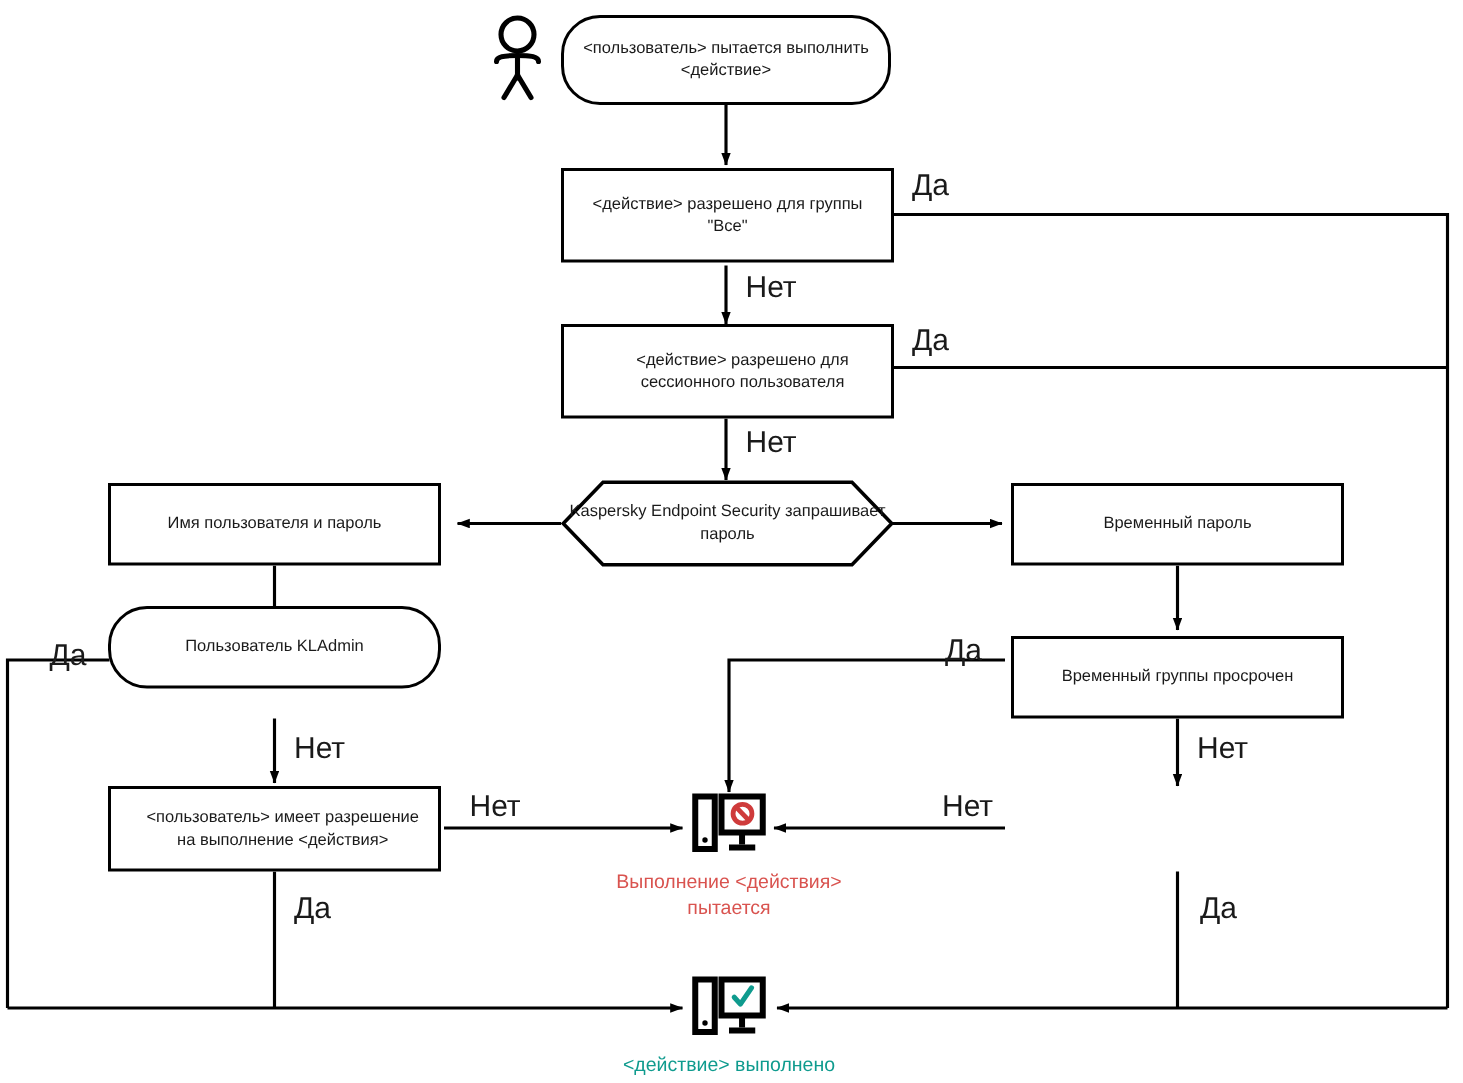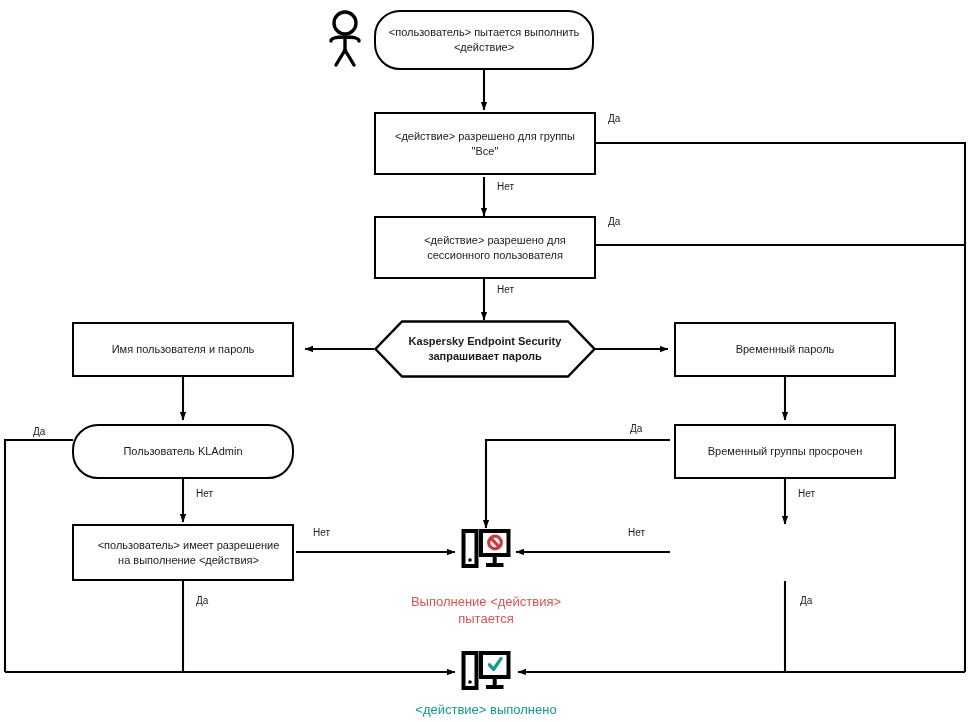--- a/index.html
+++ b/index.html
@@ -7,31 +7,31 @@
   #stage{position:relative;width:975px;height:722px;overflow:hidden;background:#fff;}
   #wire{position:absolute;left:0;top:0;width:975px;height:722px;}
 
   .node{position:absolute;box-sizing:border-box;display:flex;align-items:center;
         justify-content:center;text-align:center;background:#fff;border:2px solid #000;
         color:#1a1a1a;line-height:1.35;}
   .node span{display:block;padding:0 8px;}
 
   .rounded{border-radius:26px;}
   .hexwrap{position:absolute;background:transparent;border:none;display:flex;
-           align-items:center;justify-content:center;text-align:center;font-weight:bold;}
+           align-items:center;justify-content:center;text-align:center;}
   .hexwrap .hexlabel{position:relative;z-index:2;line-height:1.35;color:#1a1a1a;}
 
   .edge-label{position:absolute;color:#1a1a1a;white-space:nowrap;}
 
   .term{position:absolute;display:flex;flex-direction:column;align-items:center;}
   .term .cap{margin-top:4px;text-align:center;line-height:1.3;white-space:nowrap;}
 
   .fs11{font-size:11px;}
   .fs13{font-size:13px;}
-  .fs14{font-size:10px;}
+  .fs14{font-size:20px;}
 </style>
 </head>
 <body>
 
 <div id="stage">
 
   <svg id="wire" viewBox="0 0 975 722" xmlns="http://www.w3.org/2000/svg">
     <defs>
       <marker id="ah" markerWidth="9" markerHeight="9" refX="8.2" refY="3.2" orient="auto" markerUnits="userSpaceOnUse">
         <path d="M0,0 L8.6,3.2 L0,6.4 z" fill="#000"></path>
@@ -106,21 +106,21 @@
   </div>
 
   <div class="node fs11" style="left:72px;top:322px;width:222px;height:55px;">
     <span>Имя пользователя и пароль</span>
   </div>
 
   <div class="node fs11" style="left:674px;top:322px;width:222px;height:55px;">
     <span>Временный пароль</span>
   </div>
 
-  <div class="node fs11" style="left:72px;top:424px;width:222px;height:55px;border-radius:26px;">
+  <div class="node fs11" style="left:72px;top:404px;width:222px;height:55px;border-radius:26px;">
     <span>Пользователь KLAdmin</span>
   </div>
 
   <div class="node fs11" style="left:674px;top:424px;width:222px;height:55px;">
     <span>Временный группы просрочен</span>
   </div>
 
   <div class="node fs11" style="left:72px;top:524px;width:222px;height:57px;padding-left:11px;">
     <span>&lt;пользователь&gt; имеет разрешение на выполнение &lt;действия&gt;</span>
   </div>
@@ -146,21 +146,21 @@
   <div class="term" style="left:424px;top:528px;width:124px;">
     <svg style="width:50px;height:46px;" viewBox="0 0 50 46" xmlns="http://www.w3.org/2000/svg">
       <rect x="2.5" y="3" width="13" height="35" fill="none" stroke="#000" stroke-width="4"></rect>
       <circle cx="9" cy="32" r="1.8" fill="#000"></circle>
       <rect x="20" y="3" width="27.5" height="24" fill="none" stroke="#000" stroke-width="4"></rect>
       <path d="M33.7,27 L33.7,35" stroke="#000" stroke-width="4"></path>
       <path d="M25,37 L42.5,37" stroke="#000" stroke-width="4"></path>
       <circle cx="34" cy="14.5" r="6.3" fill="none" stroke="#cf3b3b" stroke-width="3.2"></circle>
       <path d="M29.9,10.2 L38.1,18.8" stroke="#cf3b3b" stroke-width="3.2"></path>
     </svg>
-    <div class="cap fs13" style="color:#d9534f;margin-top:20px;">
+    <div class="cap fs13" style="color:#d9534f;margin-top:6px;">
       <div>Выполнение &lt;действия&gt;</div>
       <div>пытается</div>
     </div>
   </div>
 
   <div class="term" style="left:424px;top:650px;width:124px;">
     <svg style="width:50px;height:46px;" viewBox="0 0 50 46" xmlns="http://www.w3.org/2000/svg">
       <rect x="2.5" y="3" width="13" height="35" fill="none" stroke="#000" stroke-width="4"></rect>
       <circle cx="9" cy="32" r="1.8" fill="#000"></circle>
       <rect x="20" y="3" width="27.5" height="24" fill="none" stroke="#000" stroke-width="4"></rect>

